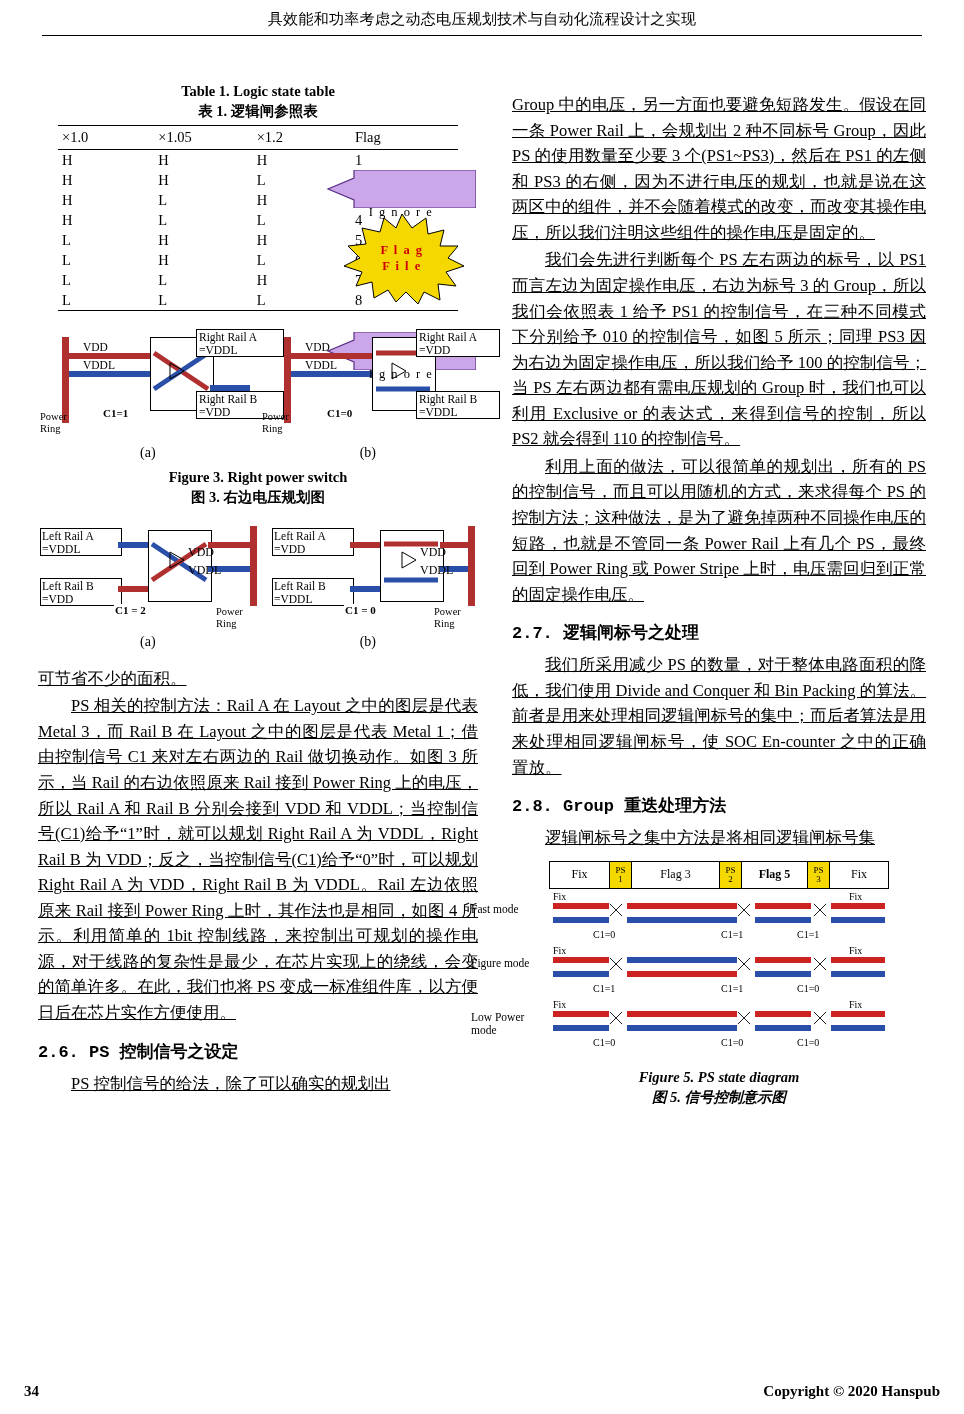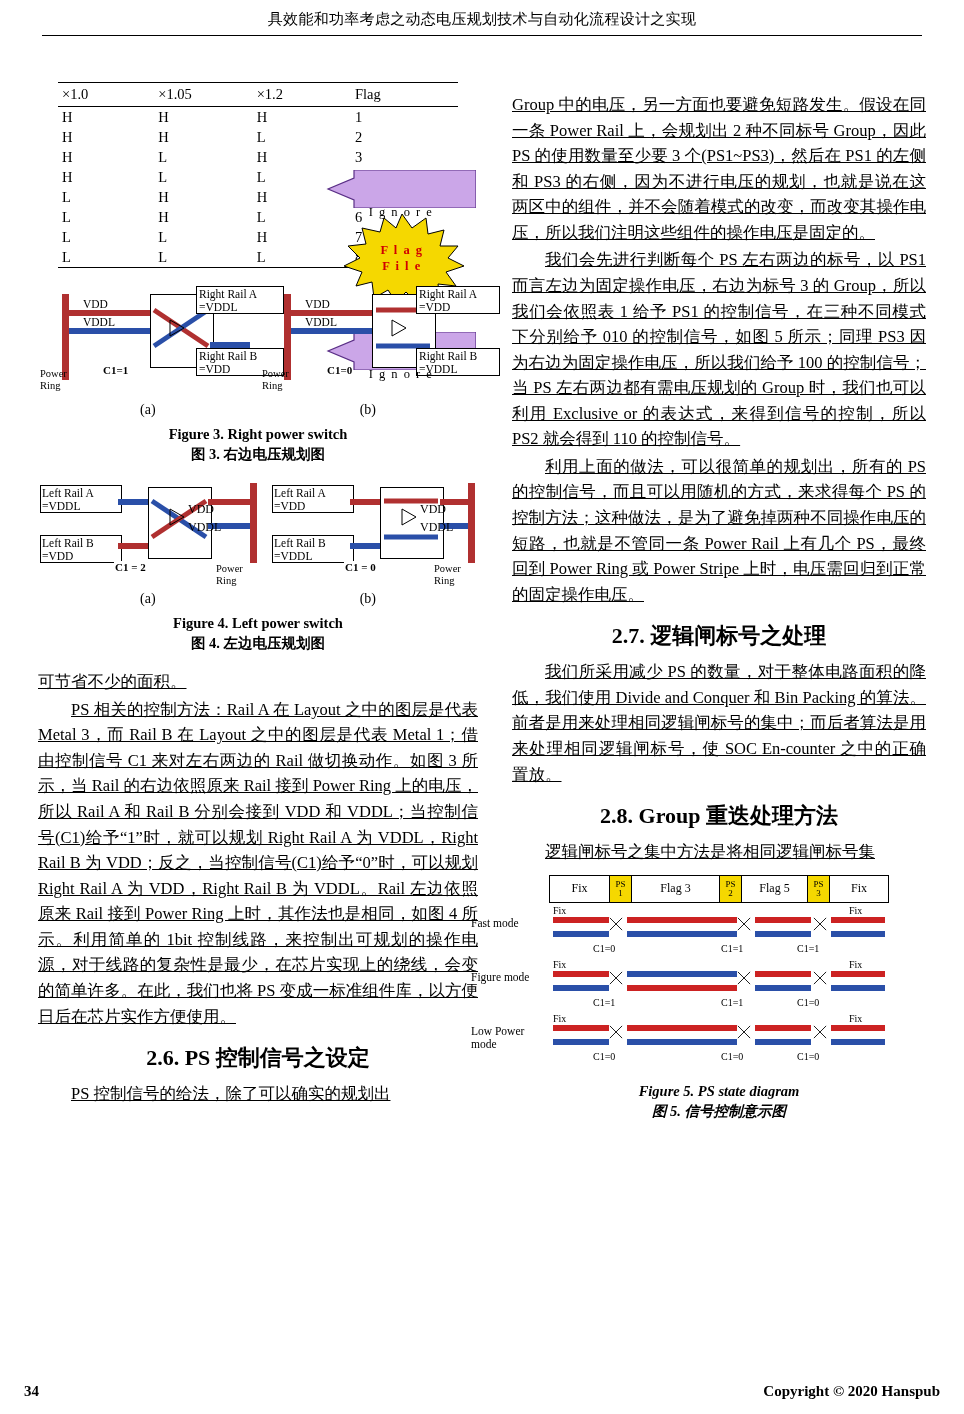--- a/index.html
+++ b/index.html
@@ -49,24 +49,25 @@
     line-height: 1.55;
     text-align: justify;
     margin: 0 0 2px 0;
     text-indent: 2em;
     text-decoration: underline;
   }
   p.noindent {
     text-indent: 0;
   }
   h3.section {
-    font-size: 22px;
+    font-size: 17px;
     font-weight: bold;
     margin: 14px 0 8px 0;
-    text-align: center;
+    text-align: left;
+    font-family: Liberation Mono, monospace;
   }
   
   .tbl-caption {
     text-align: center;
     font-weight: bold;
     font-size: 14.5px;
     line-height: 1.35;
     margin-bottom: 4px;
   }
   table.logic {
@@ -260,20 +261,24 @@
 <div class="page">
 
   <div class="running-head">具效能和功率考虑之动态电压规划技术与自动化流程设计之实现</div>
   <div class="head-rule"></div>
 
   <div class="columns">
 
     <div class="col">
 
       <div class="tbl-wrap">
+        <div class="tbl-caption">
+          <div>Table 1. Logic state table</div>
+          <div>表 1.  逻辑闸参照表</div>
+        </div>
 
         <table class="logic">
           <colgroup>
               <col class="c1">
               <col class="c2">
               <col class="c3">
               <col class="c4">
             </colgroup>
           <thead>
             <tr>
@@ -447,24 +452,20 @@
         <div class="lbl" style="left:382px; top:24px; font-size:12px;">VDD</div>
         <div class="lbl" style="left:382px; top:42px; font-size:12px;">VDDL</div>
         <div class="lbl" style="left:396px; top:84px; font-size:10.5px;">Power<br>Ring</div>
         <div class="ctrl-tag" style="left:306px; top:82px;">C1 = 0</div>
       </div>
 
       <div class="fig-sub">
         <span>(a)</span>
         <span>(b)</span>
       </div>
-      <div class="fig-caption">
-        <div>Figure 4. Left power switch</div>
-        <div>图 4.  左边电压规划图</div>
-      </div>
 
       <p class="body noindent" style="margin-top:16px;">可节省不少的面积。</p>
       <p class="body">PS 相关的控制方法：Rail A 在 Layout 之中的图层是代表 Metal 3，而 Rail B 在 Layout 之中的图层是代表 Metal 1；借由控制信号 C1 来对左右两边的 Rail 做切换动作。如图 3 所示，当 Rail 的右边依照原来 Rail 接到 Power Ring 上的电压，所以 Rail A 和 Rail B 分别会接到 VDD 和 VDDL；当控制信号(C1)给予“1”时，就可以规划 Right Rail A 为 VDDL，Right Rail B 为 VDD；反之，当控制信号(C1)给予“0”时，可以规划 Right Rail A 为 VDD，Right Rail B 为 VDDL。Rail 左边依照原来 Rail 接到 Power Ring 上时，其作法也是相同，如图 4 所示。利用简单的 1bit 控制线路，来控制出可规划的操作电源，对于线路的复杂性是最少，在芯片实现上的绕线，会变的简单许多。在此，我们也将 PS 变成一标准组件库，以方便日后在芯片实作方便使用。</p>
       <h3 class="section">2.6. PS 控制信号之设定</h3>
       <p class="body">PS 控制信号的给法，除了可以确实的规划出</p>
     </div>
 
     <div class="col">
       <p class="body noindent" style="margin-top:40px;">Group 中的电压，另一方面也要避免短路发生。假设在同一条 Power Rail 上，会规划出 2 种不同标号 Group，因此 PS 的使用数量至少要 3 个(PS1~PS3)，然后在 PS1 的左侧和 PS3 的右侧，因为不进行电压的规划，也就是说在这两区中的组件，并不会随着模式的改变，而改变其操作电压，所以我们注明这些组件的操作电压是固定的。</p>
       <p class="body">我们会先进行判断每个 PS 左右两边的标号，以 PS1 而言左边为固定操作电压，右边为标号 3 的 Group，所以我们会依照表 1 给予 PS1 的控制信号，在三种不同模式下分别给予 010 的控制信号，如图 5 所示；同理 PS3 因为右边为固定操作电压，所以我们给予 100 的控制信号；当 PS 左右两边都有需电压规划的 Group 时，我们也可以利用 Exclusive or 的表达式，来得到信号的控制，所以 PS2 就会得到 110 的控制信号。</p>
@@ -479,21 +480,21 @@
           <div style="flex:0 0 60px;">Fix</div>
           <div class="ps-cell">
               <span style="font-size:9px;">PS</span>
               <span style="font-size:9px;">1</span>
             </div>
           <div style="flex:1 1 auto;">Flag 3</div>
           <div class="ps-cell">
               <span style="font-size:9px;">PS</span>
               <span style="font-size:9px;">2</span>
             </div>
-          <div style="flex:0 0 66px;">Flag 5</div>
+          <div style="flex:0 0 66px;font-weight:bold;">Flag 5</div>
           <div class="ps-cell">
               <span style="font-size:9px;">PS</span>
               <span style="font-size:9px;">3</span>
             </div>
           <div style="flex:0 0 58px;">Fix</div>
         </div>
 
         <div class="mode-row">
           <div class="mode-label">Fast mode</div>
           <div class="fixlbl" style="left:4px; top:2px;">Fix</div>

